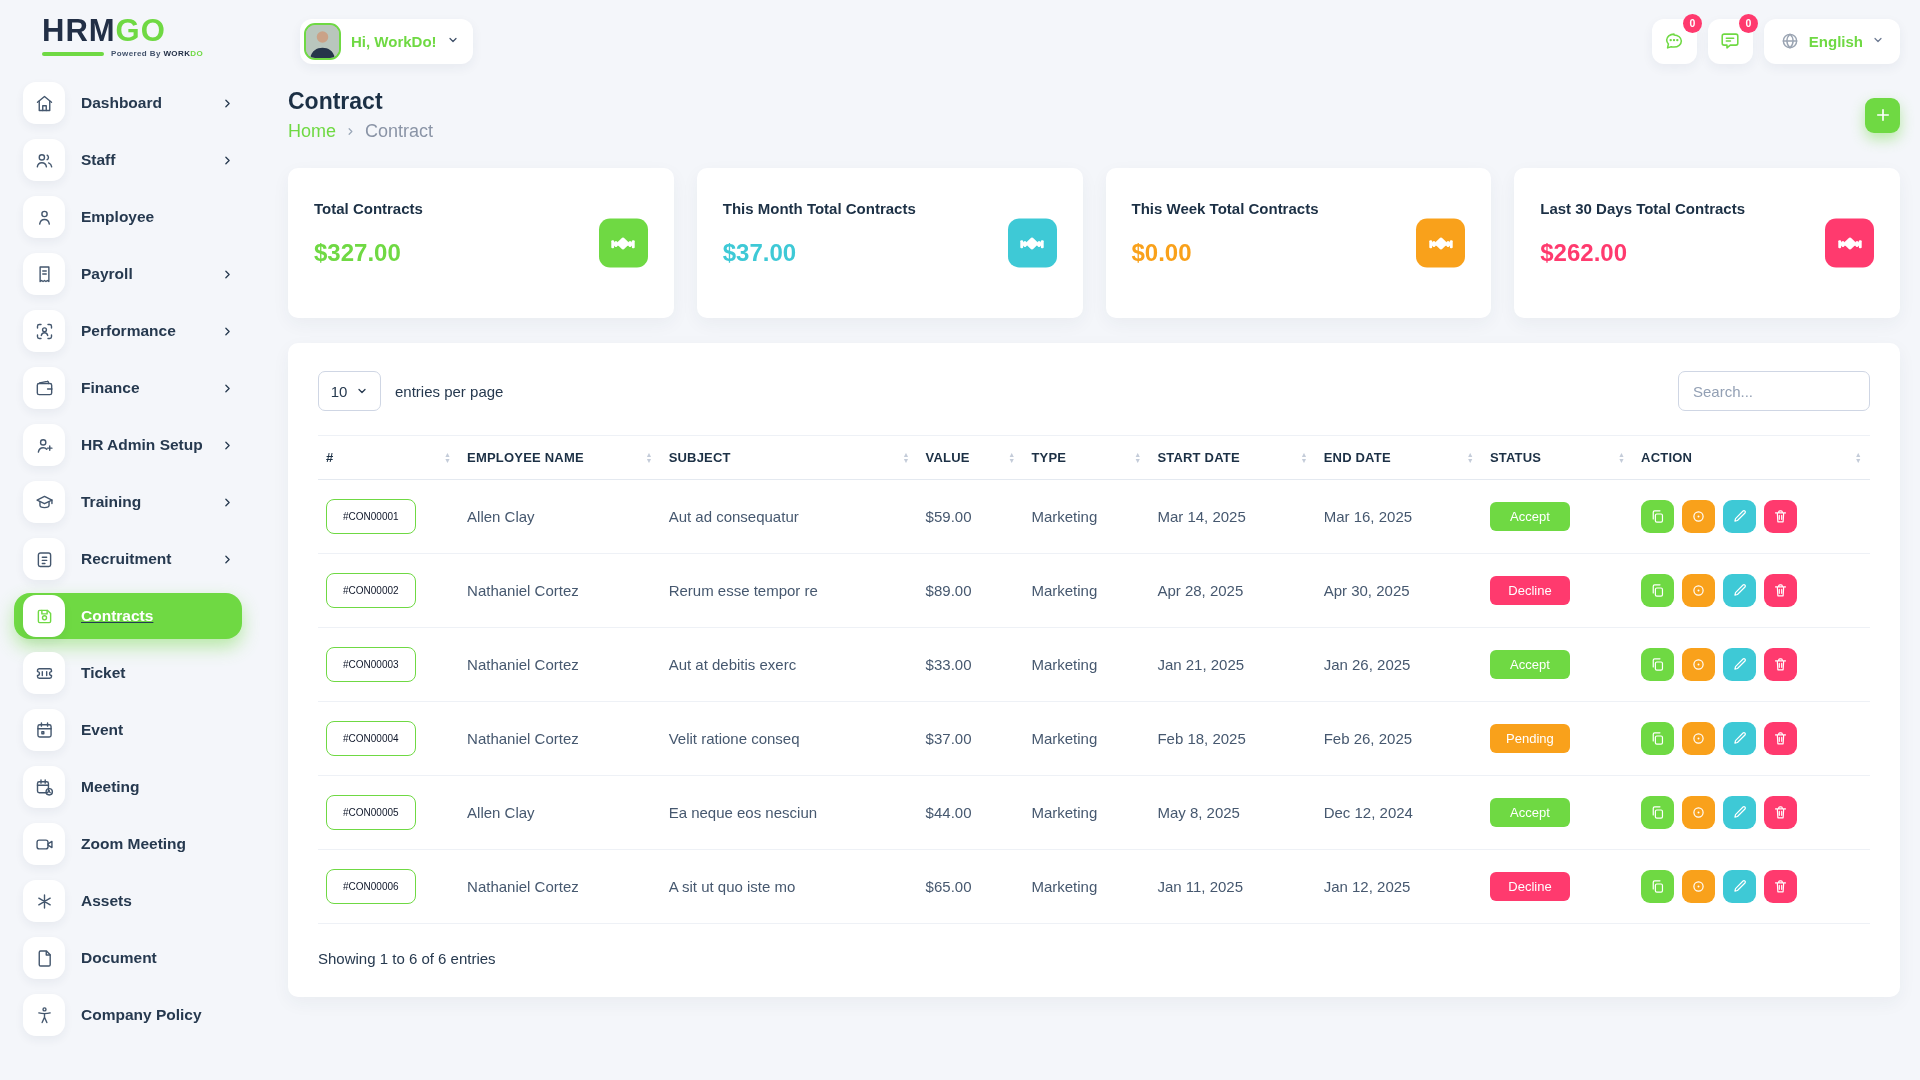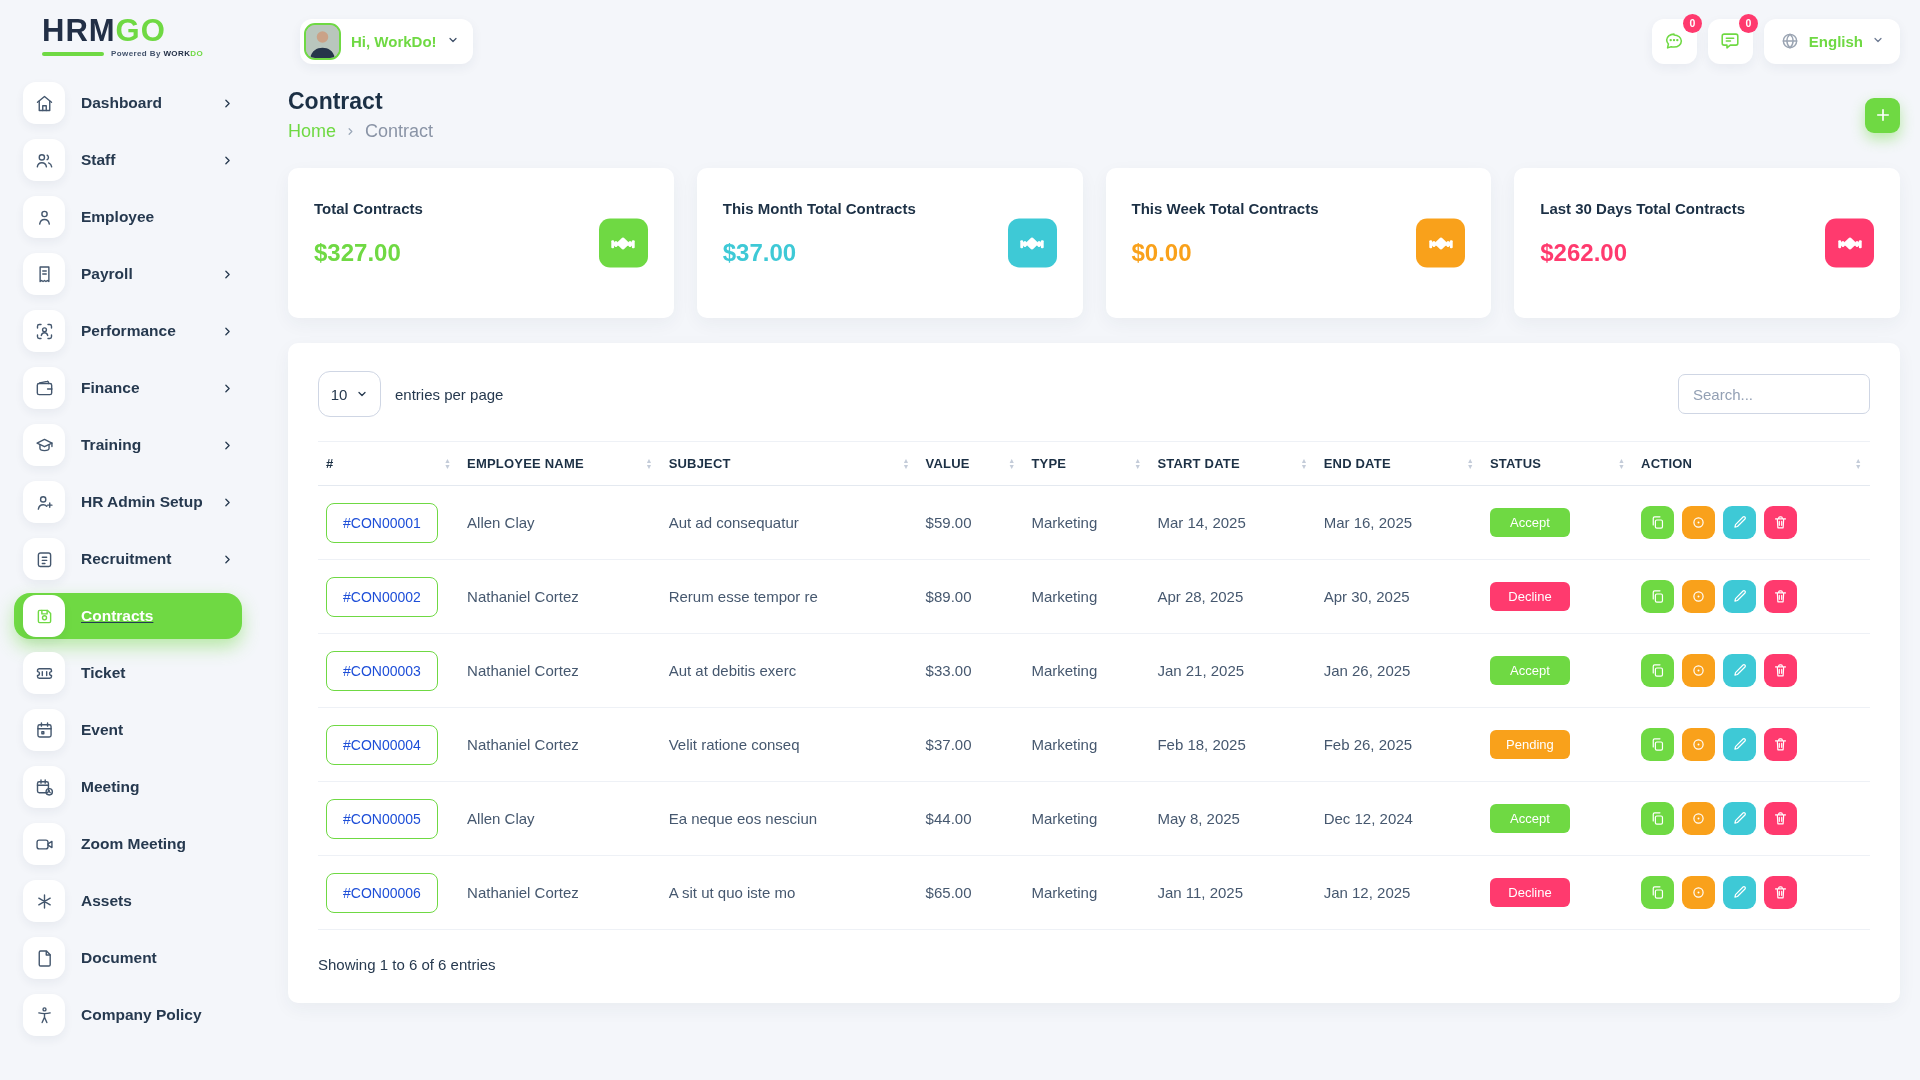--- a/index.html
+++ b/index.html
@@ -71,38 +71,38 @@
               padding:32px 26px; box-shadow:0 6px 18px rgba(33,56,88,.05); }
   .stat-label{ font-size:15px; font-weight:bold; color:#1c3045; }
   .stat-value{ margin-top:22px; font-size:24px; font-weight:bold; }
   .stat-icon{ position:absolute; right:26px; top:50%; transform:translateY(-50%); width:49px; height:49px;
               border-radius:11px; display:flex; align-items:center; justify-content:center; }
   .stat-icon svg{ width:26px; height:26px; }
   
   .panel{ margin-top:25px; background:#fff; border-radius:10px; padding:28px 30px 30px;
           box-shadow:0 6px 18px rgba(33,56,88,.05); }
   .controls{ display:flex; align-items:center; }
-  .entries-select{ display:flex; align-items:center; justify-content:center; gap:9px; width:63px; height:46px;
-                   border:1px solid #cfd6e4; border-radius:12px; background:#fff; font-size:15px;
+  .entries-select{ display:flex; align-items:center; justify-content:center; gap:9px; width:63px; height:40px;
+                   border:1px solid #cfd6e4; border-radius:7px; background:#fff; font-size:15px;
                    color:#26394f; cursor:pointer; }
   .entries-select svg{ width:12px; height:12px; }
   .entries-label{ margin-left:14px; font-size:15px; color:#26394f; }
   .search-input{ margin-left:auto; width:192px; height:40px; border:1px solid #cfd6e4; border-radius:7px;
                  padding:0 14px; font-size:15px; color:#26394f; font-family:"Liberation Sans",sans-serif; outline:none; }
   .search-input::placeholder{ color:#93a0b4; }
   table{ width:100%; border-collapse:collapse; margin-top:24px; table-layout:fixed; }
   th{ position:relative; text-align:left; font-size:13px; font-weight:bold; color:#1c3045;
       padding:14px 22px 14px 8px; border-top:1px solid #eef1f6; border-bottom:1px solid #e4e9f0;
       letter-spacing:.2px; cursor:pointer; white-space:nowrap; }
   .sort{ position:absolute; right:8px; top:50%; transform:translateY(-50%); display:inline-flex;
          flex-direction:column; font-size:7px; line-height:6.5px; color:#c4ccd9; }
   td{ padding:0 8px; height:74px; border-bottom:1px solid #eef1f6; font-size:15px; color:#46586f;
       white-space:nowrap; overflow:hidden; }
-  .cid{ display:inline-block; border:1px solid #6fd943; color:#1d4ed8; border-radius:8px;
-        padding:11px 16px; font-size:14px; cursor:pointer; background:transparent; }
+  .cid{ display:inline-block; border:1px solid #6fd943; color:#0f172a; border-radius:8px;
+        padding:11px 16px; font-size:10px; cursor:pointer; background:transparent; }
   .status-pill{ display:inline-block; min-width:80px; text-align:center; padding:7px 0; border-radius:6px;
                 color:#fff; font-size:13px; cursor:pointer; }
   .actions-cell{ }
   .act-btn{ display:inline-flex; align-items:center; justify-content:center; width:33px; height:33px;
             border:none; border-radius:9px; margin-right:8px; cursor:pointer; vertical-align:middle; }
   .act-btn svg{ width:17px; height:17px; }
   .table-footer{ margin-top:26px; font-size:15px; color:#26394f; }
 </style>
 </head>
 <body>
@@ -197,41 +197,41 @@
     <span class="side-label">Finance</span>
     <span class="side-chevron">
           <svg viewBox="0 0 24 24" fill="none" stroke="#26394f" stroke-width="2.4" stroke-linecap="round" stroke-linejoin="round">
             <path d="M9 6l6 6-6 6"></path>
           </svg>
         </span>
   </div>
       <div class="side-item">
     <span class="icon-box">
           <svg viewBox="0 0 24 24" fill="none" stroke="#44576e" stroke-width="1.6" stroke-linecap="round" stroke-linejoin="round">
+            <circle cx="10.5" cy="8.5" r="3"></circle>
+            <path d="M5 19.5c.5-3.2 2.6-5 5.5-5 1.7 0 3.1.6 4.1 1.7"></path>
+            <path d="M18 12.5v5M15.5 15h5"></path>
+          </svg>
+        </span>
+    <span class="side-label">HR Admin Setup</span>
+    <span class="side-chevron">
+          <svg viewBox="0 0 24 24" fill="none" stroke="#26394f" stroke-width="2.4" stroke-linecap="round" stroke-linejoin="round">
+            <path d="M9 6l6 6-6 6"></path>
+          </svg>
+        </span>
+  </div>
+      <div class="side-item">
+    <span class="icon-box">
+          <svg viewBox="0 0 24 24" fill="none" stroke="#44576e" stroke-width="1.6" stroke-linecap="round" stroke-linejoin="round">
             <path d="M3.5 9.2 12 5l8.5 4.2L12 13.4z"></path>
             <path d="M6.8 11.3v3.9c0 1.3 2.3 2.6 5.2 2.6s5.2-1.3 5.2-2.6v-3.9"></path>
             <path d="M20.5 9.2v4"></path>
           </svg>
         </span>
     <span class="side-label">Training</span>
-    <span class="side-chevron">
-          <svg viewBox="0 0 24 24" fill="none" stroke="#26394f" stroke-width="2.4" stroke-linecap="round" stroke-linejoin="round">
-            <path d="M9 6l6 6-6 6"></path>
-          </svg>
-        </span>
-  </div>
-      <div class="side-item">
-    <span class="icon-box">
-          <svg viewBox="0 0 24 24" fill="none" stroke="#44576e" stroke-width="1.6" stroke-linecap="round" stroke-linejoin="round">
-            <circle cx="10.5" cy="8.5" r="3"></circle>
-            <path d="M5 19.5c.5-3.2 2.6-5 5.5-5 1.7 0 3.1.6 4.1 1.7"></path>
-            <path d="M18 12.5v5M15.5 15h5"></path>
-          </svg>
-        </span>
-    <span class="side-label">HR Admin Setup</span>
     <span class="side-chevron">
           <svg viewBox="0 0 24 24" fill="none" stroke="#26394f" stroke-width="2.4" stroke-linecap="round" stroke-linejoin="round">
             <path d="M9 6l6 6-6 6"></path>
           </svg>
         </span>
   </div>
       <div class="side-item">
     <span class="icon-box">
           <svg viewBox="0 0 24 24" fill="none" stroke="#44576e" stroke-width="1.6" stroke-linecap="round" stroke-linejoin="round">
             <path d="M7.5 4.5h9A2.5 2.5 0 0 1 19 7v11a2 2 0 0 1-2 2H7a2 2 0 0 1-2-2V7a2.5 2.5 0 0 1 2.5-2.5z"></path>

